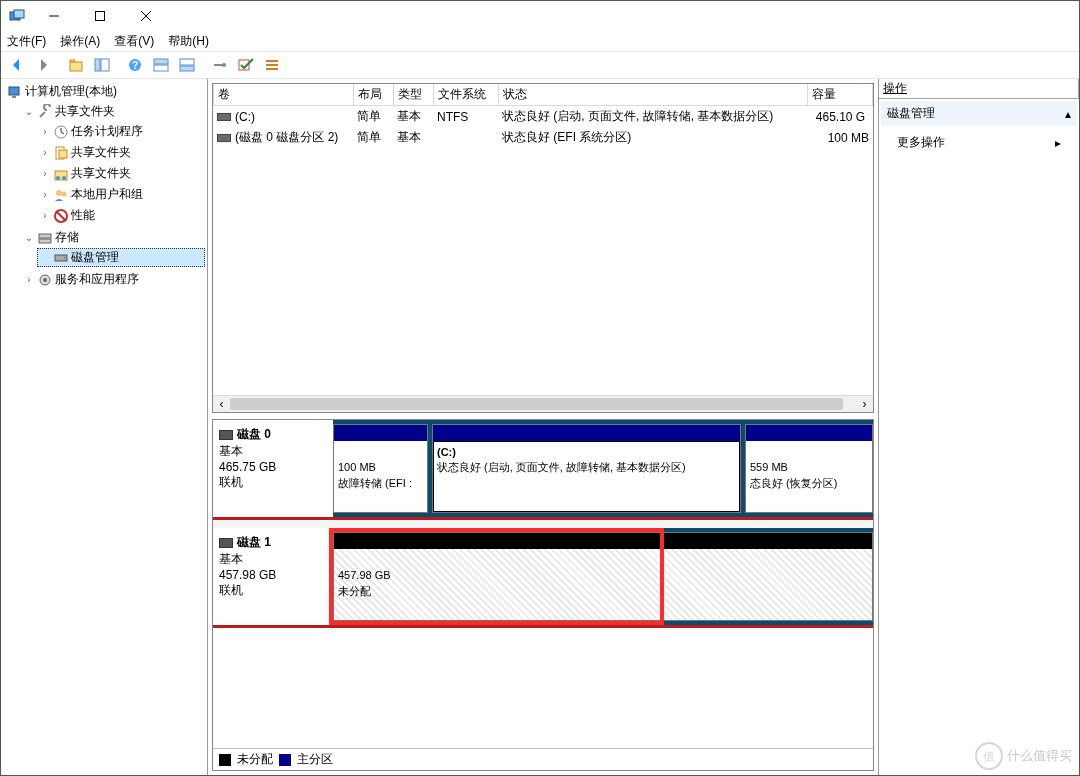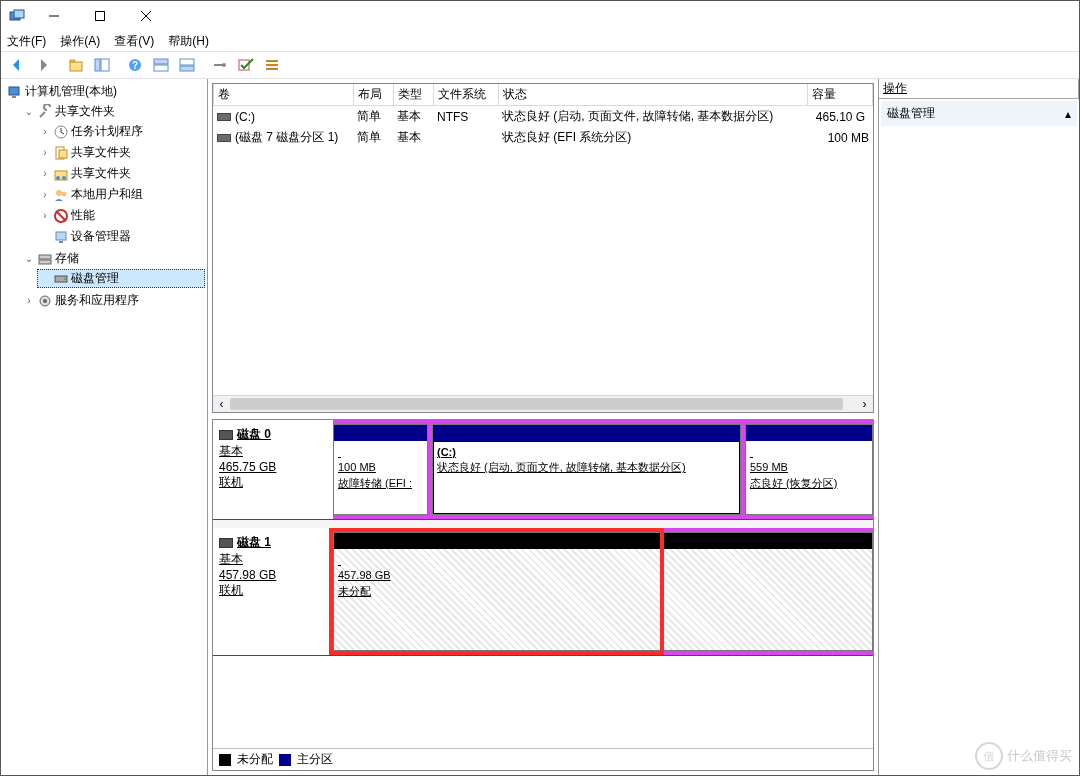--- a/index.html
+++ b/index.html
@@ -144,23 +144,22 @@
     margin-top: 6px;
     flex: 1;
     border: 1px solid #828790;
     background: #fff;
     display: flex; flex-direction: column;
     overflow: hidden;
   }
   .disks-scroll { flex:1; overflow: hidden; }
   .disk-row {
     display: flex;
-    border-bottom: 1px solid #b91c1c;
-    background: #d946ef;
-    text-decoration: underline;
+    border-bottom: 3px solid #b91c1c;
+    background: #0c4a6e;
   }
   .disk-info {
     width: 120px;
     padding: 6px;
     background: #fff;
   }
   .disk-info .disk-title { font-weight: bold; }
   .disk-info .disk-icon {
     width: 14px; height: 10px; background: #555; display:inline-block; border:1px solid #333; margin-right:4px; vertical-align:middle;
   }
@@ -446,32 +445,20 @@
                       <span class="expander">›</span>
                       <span class="node-icon">
                         <svg viewBox="0 0 16 16">
                           <circle cx="8" cy="8" r="6" fill="none" stroke="#c03030" stroke-width="2"></circle>
                           <line x1="3" y1="3" x2="13" y2="13" stroke="#c03030" stroke-width="2"></line>
                         </svg>
                       </span>
                       <span>性能</span>
                     </div>
                   </li>
-                <li>
-                    <div class="tree-row">
-                      <span class="expander"></span>
-                      <span class="node-icon">
-                        <svg viewBox="0 0 16 16">
-                          <rect x="3" y="3" width="10" height="8" fill="#bcd6f5" stroke="#5a8fc8"></rect>
-                          <rect x="6" y="12" width="4" height="2" fill="#888"></rect>
-                        </svg>
-                      </span>
-                      <span>设备管理器</span>
-                    </div>
-                  </li>
               </ul>
             </li>
             <li>
               <div class="tree-row">
                 <span class="expander">⌄</span>
                 <span class="node-icon">
                     <svg viewBox="0 0 16 16">
                       <rect x="2" y="4" width="12" height="4" fill="#ccc" stroke="#666"></rect>
                       <rect x="2" y="9" width="12" height="4" fill="#ccc" stroke="#666"></rect>
                     </svg>
@@ -547,21 +534,21 @@
           <tbody>
             <tr>
               <td><span class="disk-small-icon"></span><span>(C:)</span></td>
               <td>简单</td>
               <td>基本</td>
               <td>NTFS</td>
               <td>状态良好 (启动, 页面文件, 故障转储, 基本数据分区)</td>
               <td style="text-align:center">465.10 G</td>
             </tr>
             <tr>
-              <td><span class="disk-small-icon"></span><span>(磁盘 7 磁盘分区 1)</span></td>
+              <td><span class="disk-small-icon"></span><span>(磁盘 0 磁盘分区 2)</span></td>
               <td>简单</td>
               <td>基本</td>
               <td></td>
               <td>状态良好 (EFI 系统分区)</td>
               <td style="text-align:right">100 MB</td>
             </tr>
           </tbody>
         </table>
       </div>
       <div class="hscroll">
@@ -605,21 +592,21 @@
                 <div>&nbsp;</div>
                 <div>559 MB</div>
                 <div>态良好 (恢复分区)</div>
               </div>
             </div>
           </div>
         </div>
 
         <div style="height:8px;background:#f5f5f5"></div>
 
-        <div class="disk-row" style="height:128px;position:relative">
+        <div class="disk-row" style="height:100px;position:relative">
           <div class="disk-info">
             <div class="disk-title"><span class="disk-icon"></span><span>磁盘 1</span></div>
             <div>基本</div>
             <div>457.98 GB</div>
             <div>联机</div>
           </div>
           <div class="disk-parts" style="padding-top:4px;position:relative">
             <div class="part unalloc" style="flex:1">
               <div class="bar"></div>
               <div class="part-body">
@@ -643,20 +630,24 @@
 
   </div>
 
   <div class="action-pane">
     <div class="action-header">操作</div>
     <div class="action-body">
       <div class="action-section-title">
         <span>磁盘管理</span>
         <span>▴</span>
       </div>
+      <div class="action-link">
+        <span>更多操作</span>
+        <span>▸</span>
+      </div>
     </div>
   </div>
 
 </div>
 
 <div class="watermark">
   <div class="wm-ball">值</div>
   <span>什么值得买</span>
 </div>
 

